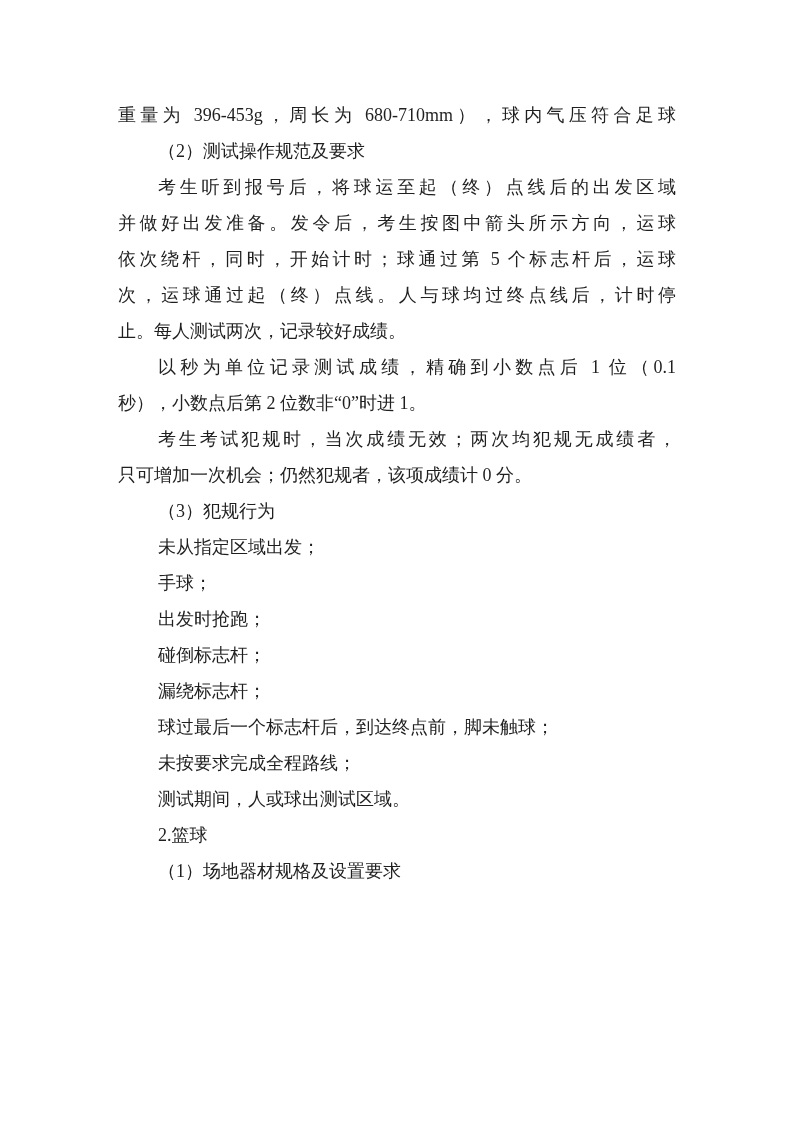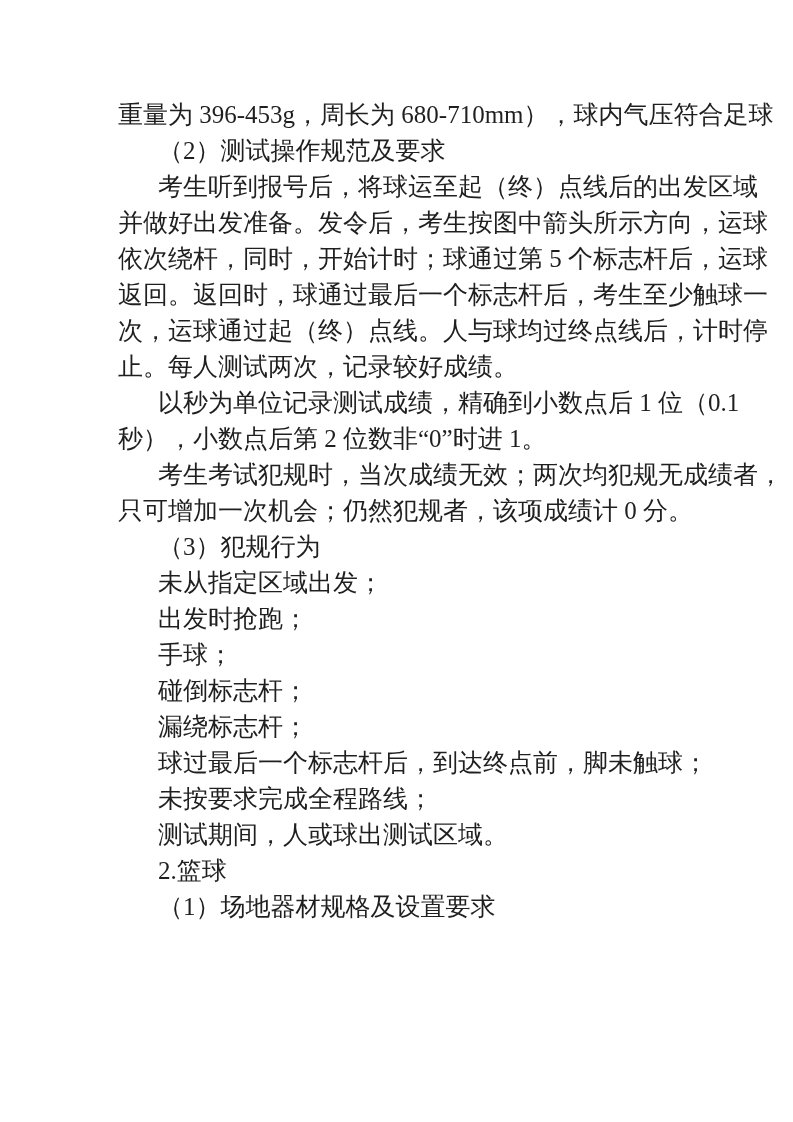--- a/index.html
+++ b/index.html
@@ -14,21 +14,21 @@
     background: #ffffff;
     overflow: hidden;
     font-family: "Liberation Serif", "DejaVu Serif", serif;
     color: #1f1f1f;
   }
   .text-block {
     position: absolute;
     left: 118px;
     top: 97px;
     width: 558px;
-    font-size: 25px;
+    font-size: 18px;
   }
   .line {
     height: 36px;
     line-height: 36px;
     white-space: nowrap;
     letter-spacing: 0;
   }
   
   .fill {
     text-align: justify;
@@ -42,31 +42,30 @@
 </head>
 <body>
 
 <div class="page">
   <div class="text-block">
     <div class="line fill">重量为 396-453g，周长为 680-710mm），球内气压符合足球</div>
     <div class="line ind">（2）测试操作规范及要求</div>
     <div class="line ind fill">考生听到报号后，将球运至起（终）点线后的出发区域</div>
     <div class="line fill">并做好出发准备。发令后，考生按图中箭头所示方向，运球</div>
     <div class="line fill">依次绕杆，同时，开始计时；球通过第 5 个标志杆后，运球</div>
-    <div class="line fill">返回。返回时，球通过最后一个标志杆后，考生至少触球一</div>
     <div class="line fill">次，运球通过起（终）点线。人与球均过终点线后，计时停</div>
     <div class="line">止。每人测试两次，记录较好成绩。</div>
     <div class="line ind fill">以秒为单位记录测试成绩，精确到小数点后 1 位（0.1</div>
     <div class="line">秒），小数点后第 2 位数非“0”时进 1。</div>
     <div class="line ind fill">考生考试犯规时，当次成绩无效；两次均犯规无成绩者，</div>
     <div class="line">只可增加一次机会；仍然犯规者，该项成绩计 0 分。</div>
     <div class="line ind">（3）犯规行为</div>
     <div class="line ind">未从指定区域出发；</div>
+    <div class="line ind">手球；</div>
     <div class="line ind">出发时抢跑；</div>
-    <div class="line ind">手球；</div>
     <div class="line ind">碰倒标志杆；</div>
     <div class="line ind">漏绕标志杆；</div>
     <div class="line ind">球过最后一个标志杆后，到达终点前，脚未触球；</div>
     <div class="line ind">未按要求完成全程路线；</div>
     <div class="line ind">测试期间，人或球出测试区域。</div>
     <div class="line ind">2.篮球</div>
     <div class="line ind">（1）场地器材规格及设置要求</div>
   </div>
 </div>
 

